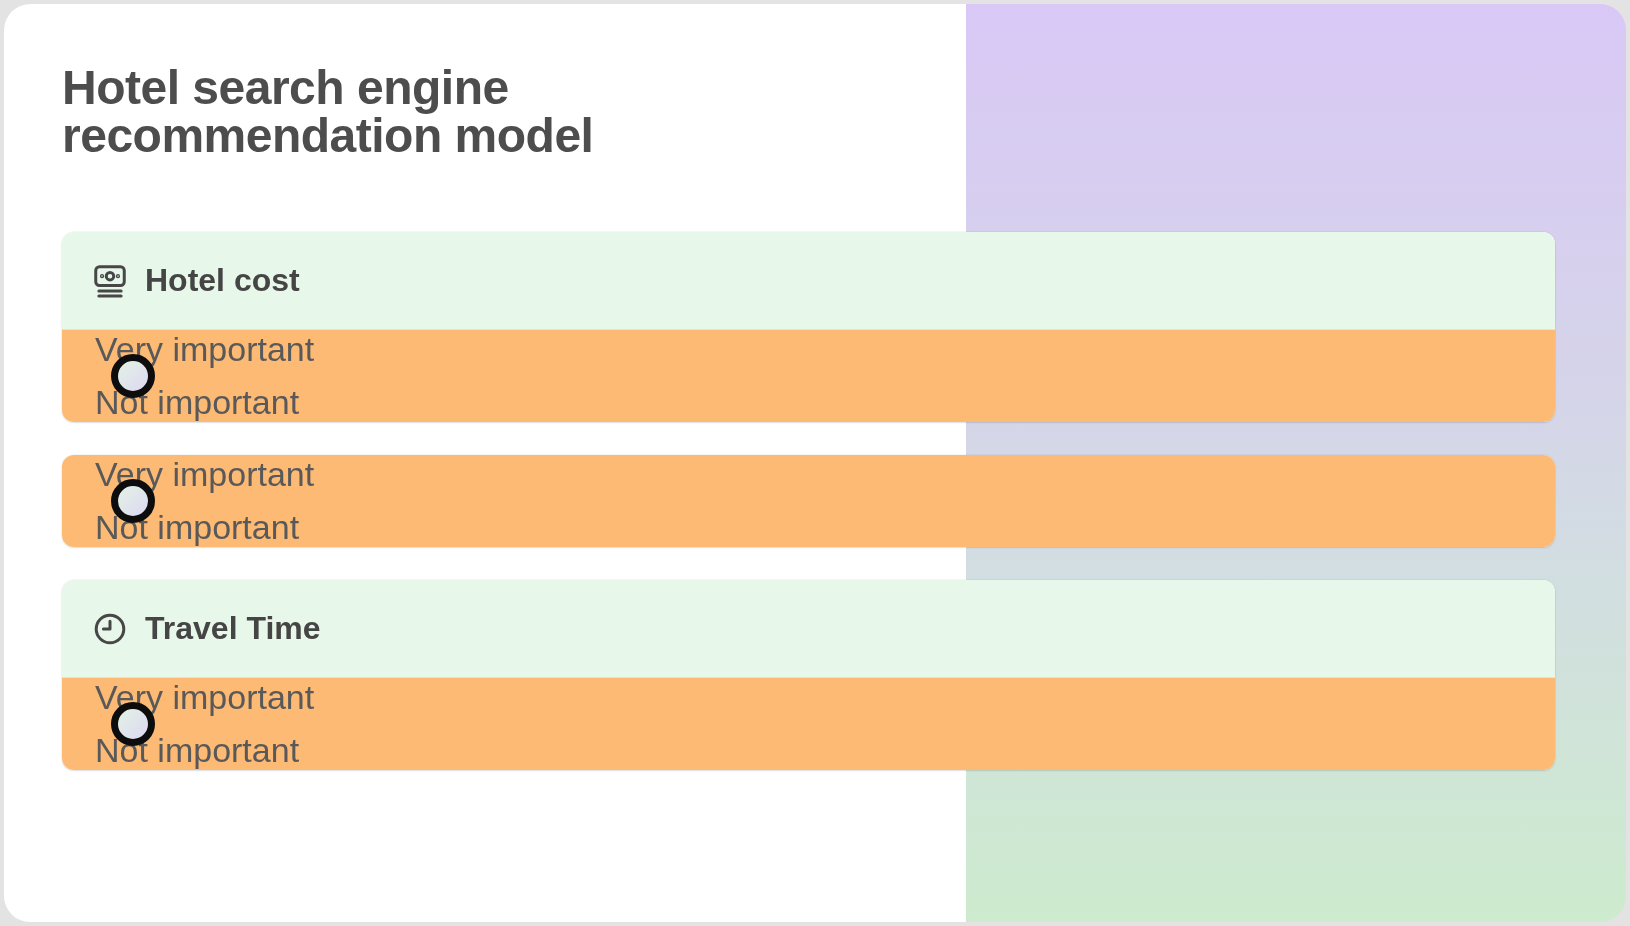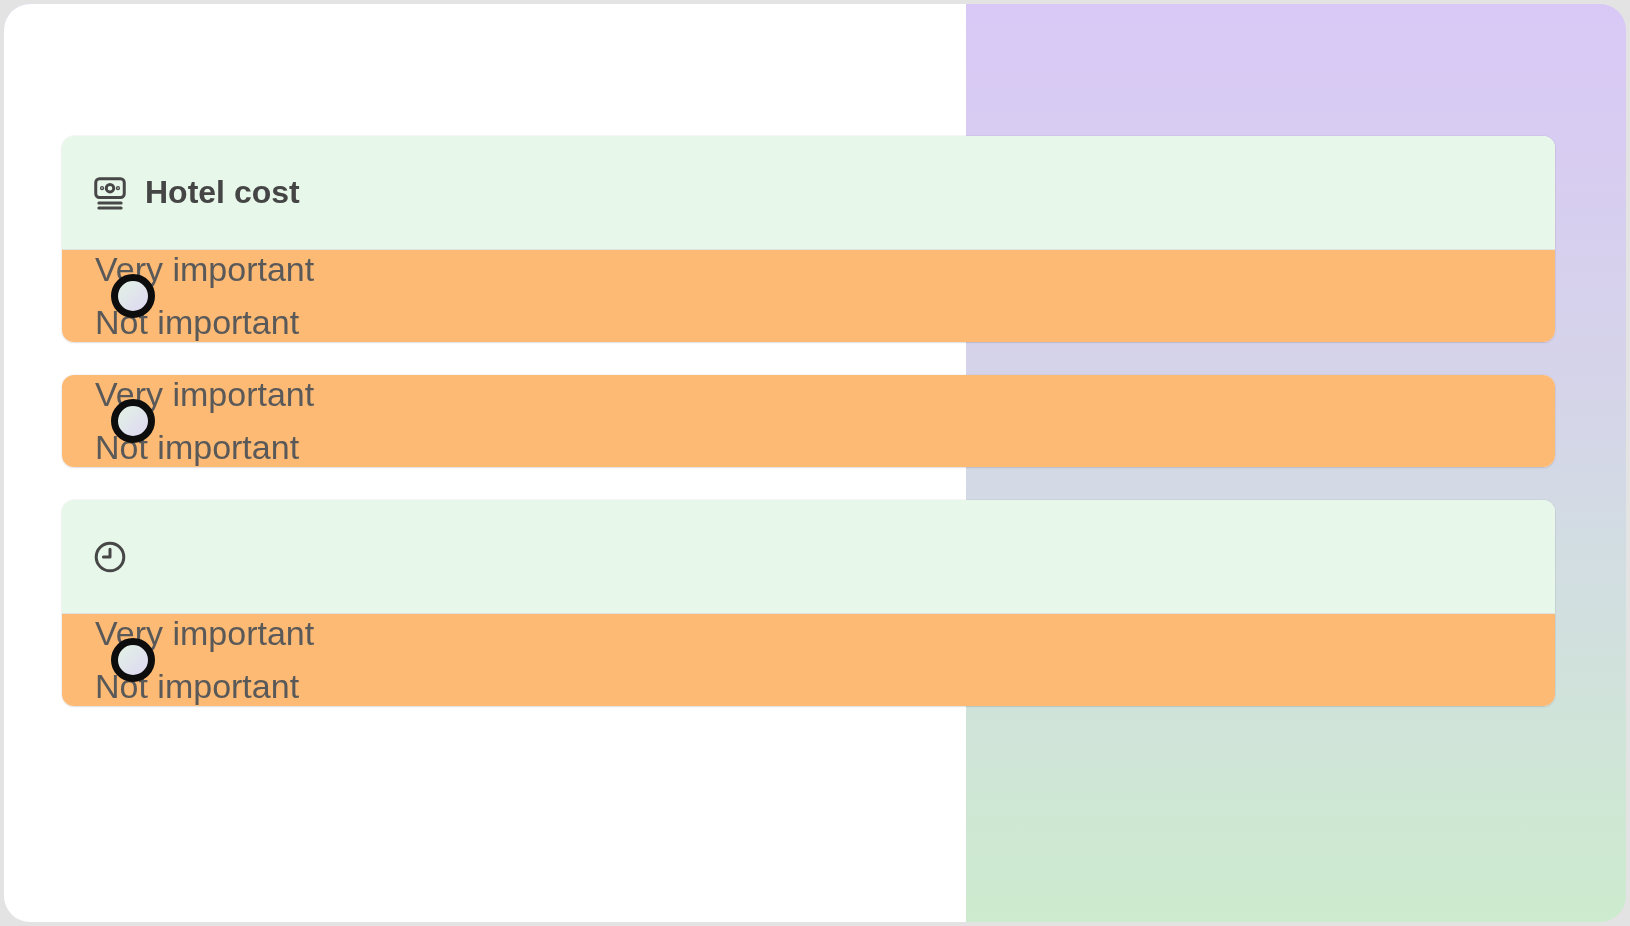--- a/index.html
+++ b/index.html
@@ -49,21 +49,21 @@
     background:#ffffff;
     box-shadow:0 1px 2px rgba(0,0,0,0.10), 0 0 0 1px rgba(0,0,0,0.03);
     overflow:hidden;
   }
   .card-header{
     background:#e7f7e9;
     height:81px;
     display:flex;
     align-items:center;
     gap:17px;
-    padding:16px 30px;
+    padding:8px 30px;
     border-bottom:1px solid #e2e2e2;
   }
   .card-header .hdr-label{
     font-weight:bold;
     font-size:32px;
     color:#454545;
   }
   .icon{
     width:36px;height:36px;
     display:inline-flex;
@@ -118,20 +118,21 @@
     cursor:pointer;
   }
 </style>
 </head>
 <body>
 
 <div class="window">
   <div class="white-pane"></div>
   <div class="content">
 
+    <h1 class="page-title">Hotel search engine recommendation model</h1>
 
     <div class="cards">
 
       <div class="card">
         <div class="card-header">
           <span class="icon">
             <svg viewBox="0 0 24 24" fill="none" stroke="currentColor" stroke-width="2" stroke-linecap="round" stroke-linejoin="round">
               <rect x="2.5" y="2.5" width="19" height="12.5" rx="2.5"></rect>
               <circle cx="12" cy="8.75" r="2.5"></circle>
               <circle cx="6.7" cy="8.75" r="0.4" fill="currentColor"></circle>
@@ -166,20 +167,21 @@
       </div>
 
       <div class="card">
         <div class="card-header">
           <span class="icon">
             <svg viewBox="0 0 24 24" fill="none" stroke="currentColor" stroke-width="2" stroke-linecap="round" stroke-linejoin="round">
               <circle cx="12" cy="12" r="9.2"></circle>
               <polyline points="12 6.8 12 12 7.6 12"></polyline>
             </svg>
           </span>
+          <span class="hdr-label">Travel Time</span>
         </div>
         <div class="card-body">
           <span class="slider-label">Very important</span>
           <div class="slider-track" style="--pct: 54%;">
             <div class="slider-fill"></div>
             <div class="slider-rest"></div>
             <div class="slider-handle"></div>
           </div>
           <span class="slider-label">Not important</span>
         </div>

